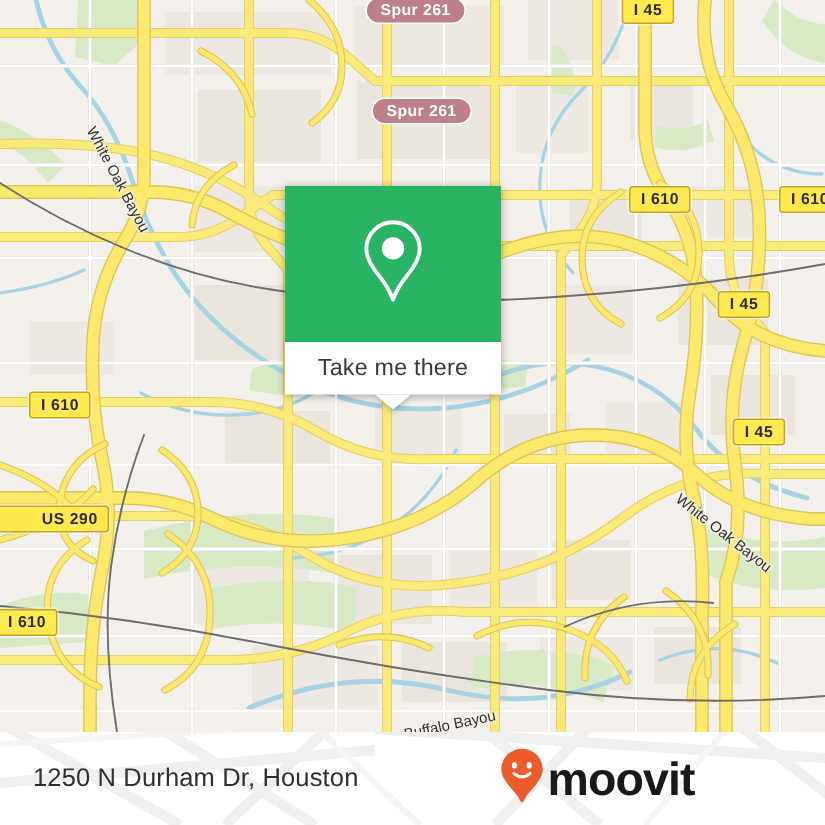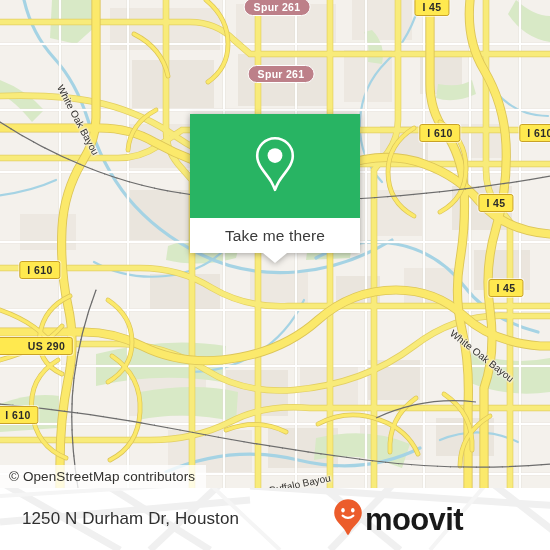--- a/index.html
+++ b/index.html
@@ -72,22 +72,22 @@
     display:flex; align-items:center;
     background:rgba(255,255,255,.78);
     color:#31302e;
     font-size:13.5px;
     letter-spacing:.1px;
   }
 
   
   #popup-card {
     position:absolute;
-    left:190px; top:114px;
-    width:170px;
+    left:190px; top:124px;
+    width:144px;
     filter:drop-shadow(0 1px 3px rgba(0,0,0,.33));
   }
   #popup-green {
     height:104px;
     background:#28b463;
     display:flex; align-items:center; justify-content:center;
   }
   #popup-green svg { display:block; }
   #popup-label-wrap {
     height:35px;
@@ -347,23 +347,20 @@
           <circle cx="24" cy="20.6" r="7.4" fill="#ffffff"></circle>
         </svg>
       </span>
     </div>
     <div id="popup-label-wrap">
       <span id="popup-label">Take me there</span>
     </div>
     <div id="popup-tail"></div>
   </div>
 
-  <div id="osm-attrib">
-    <span>© OpenStreetMap contributors</span>
-  </div>
 </div>
 
 <div id="footer">
 
   <svg id="footer-ghost" viewBox="0 0 550 84" preserveAspectRatio="none" aria-hidden="true">
     <g fill="none" stroke="#f0f0f0" stroke-width="7">
       <path d="M-10 10 L120 84"></path>
       <path d="M60 -10 L210 84"></path>
       <path d="M250 -10 L150 84"></path>
       <path d="M290 -6 L400 84"></path>

